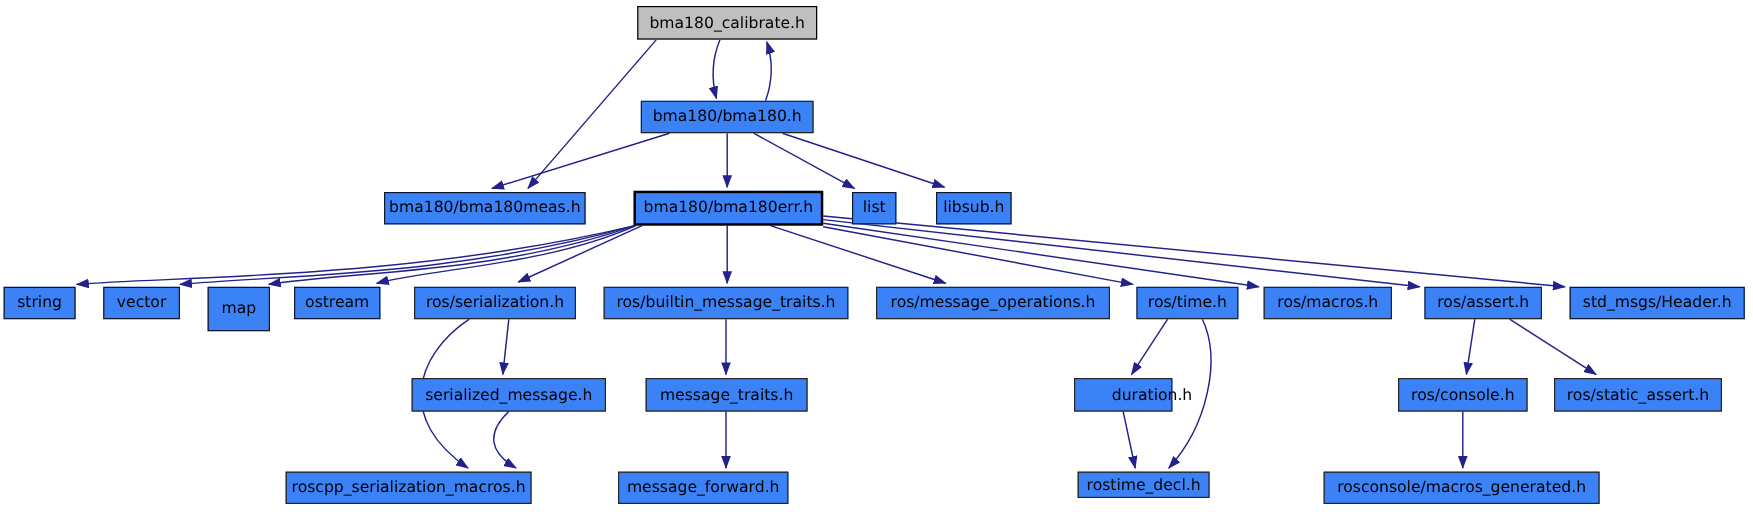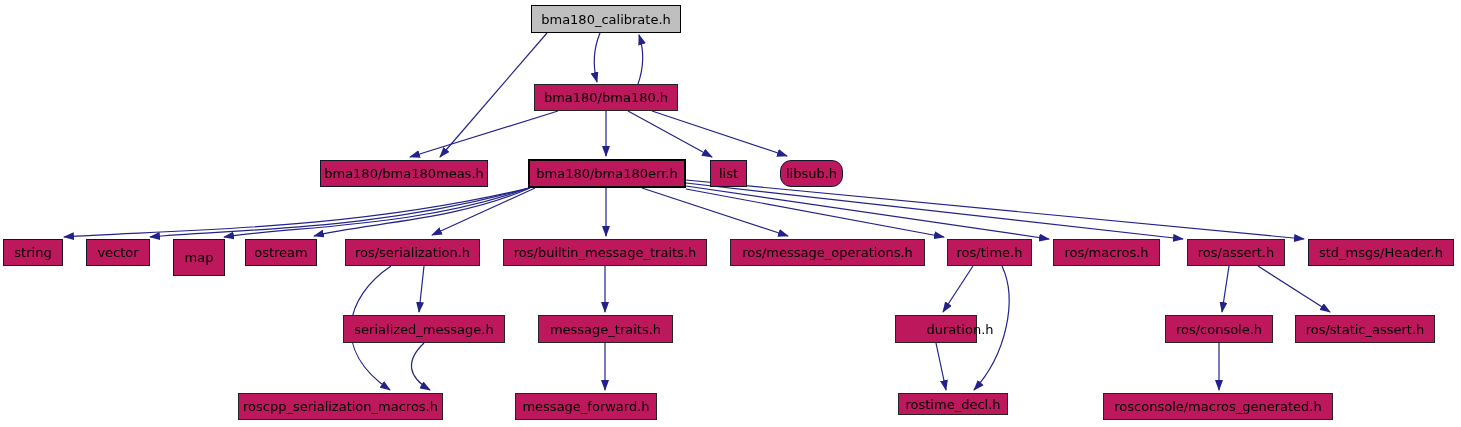--- a/index.html
+++ b/index.html
@@ -22,21 +22,21 @@
     height: 427px;
   }
   .node {
     position: absolute;
     box-sizing: border-box;
     display: flex;
     align-items: center;
     justify-content: center;
     font-size: 13px;
     color: #000000;
-    background: #be185d;
+    background: #3b82f6;
     border: 1px solid #242424;
     white-space: nowrap;
     cursor: pointer;
   }
   .node.highlight { background: #bfbfbf; border: 1px solid #000000; }
   .node.bold      { border: 2px solid #000000; }
   .node.leaf      { border: 1px solid #0f172a; }
   .edge-path {
     fill: none;
     stroke-width: 1.2px;
@@ -90,21 +90,21 @@
     </div>
     <div class="node leaf" style="left: 320px; top: 160px; width: 168px; height: 27px;">
       <span>bma180/bma180meas.h</span>
     </div>
     <div class="node bold" style="left: 528px; top: 159px; width: 158px; height: 29px;">
       <span>bma180/bma180err.h</span>
     </div>
     <div class="node leaf" style="left: 710px; top: 160px; width: 37px; height: 27px;">
       <span>list</span>
     </div>
-    <div class="node leaf" style="left: 780px; top: 160px; width: 63px; height: 27px; border-radius: 11px;">
+    <div class="node leaf" style="left: 780px; top: 160px; width: 63px; height: 27px;">
       <span>libsub.h</span>
     </div>
     <div class="node leaf" style="left: 3px; top: 239px; width: 60px; height: 27px;">
       <span>string</span>
     </div>
     <div class="node leaf" style="left: 86px; top: 239px; width: 64px; height: 27px;">
       <span>vector</span>
     </div>
     <div class="node leaf" style="left: 173px; top: 239px; width: 52px; height: 37px;">
       <span>map</span>

